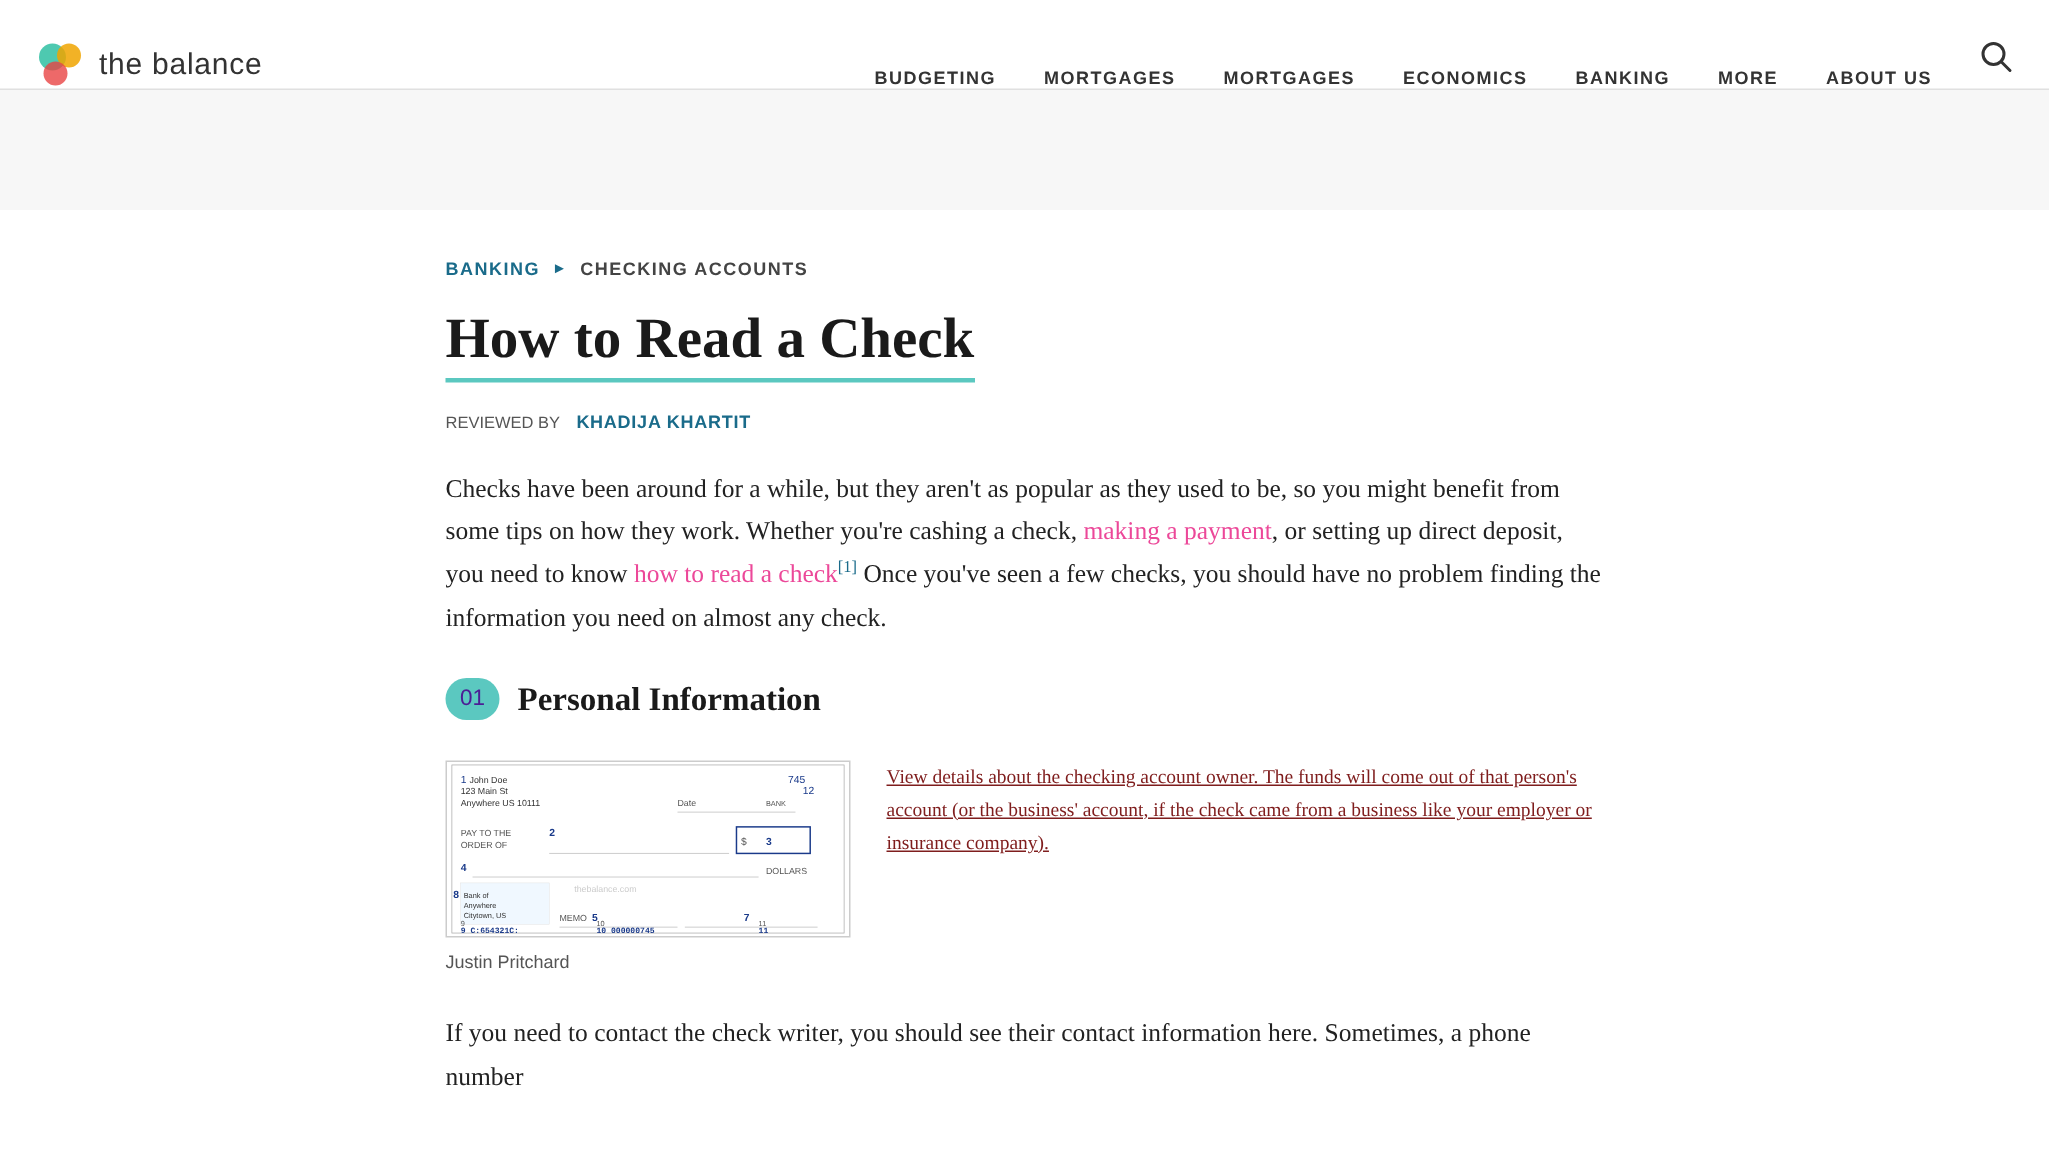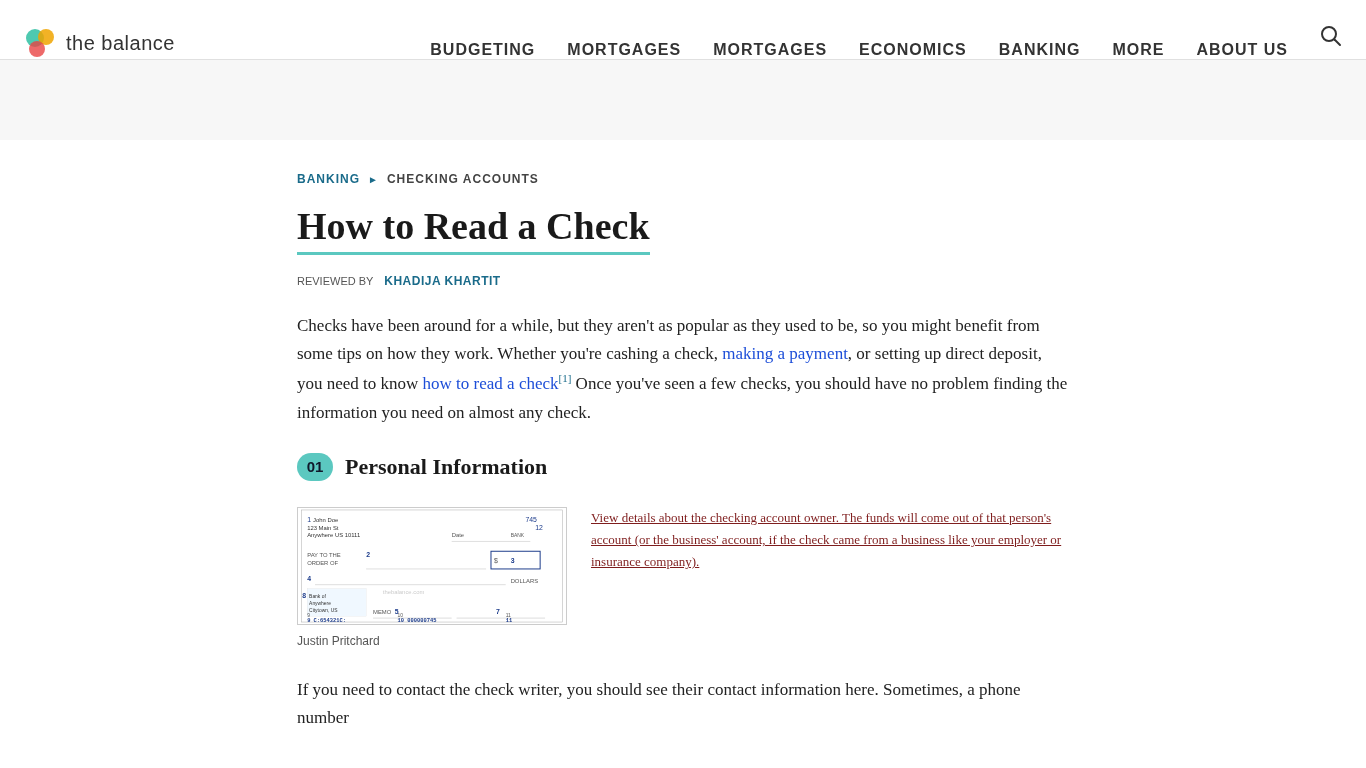--- a/index.html
+++ b/index.html
@@ -33,21 +33,21 @@
       color: #333;
       letter-spacing: 0.5px;
     }
     #nav {
       display: flex;
       align-items: center;
       gap: 32px;
     }
     .nav-item {
       font-family: Arial, sans-serif;
-      font-size: 16px;
+      font-size: 12px;
       font-weight: 700;
       letter-spacing: 1px;
       color: #333;
       text-decoration: none;
       cursor: pointer;
       margin-top: 23px;
     }
     #search-icon-btn {
       cursor: pointer;
       color: #333;
@@ -140,43 +140,43 @@
     #article-body {
       font-family: Georgia, serif;
       font-size: 17px;
       line-height: 1.7;
       color: #222;
     }
     #article-body p {
       margin-bottom: 20px;
     }
     .article-link {
-      color: #1d4ed8;
+      color: #ec4899;
       text-decoration: none;
     }
     .footnote-ref {
       font-size: 11px;
       vertical-align: super;
       color: #1a6b8a;
     }
 
     
     .section-heading {
       display: flex;
       align-items: center;
       gap: 12px;
       margin-bottom: 22px;
       margin-top: 10px;
     }
     .section-number {
       background: #5bc8c0;
-      color: #0f172a;
+      color: #4c1d95;
       font-family: Arial, sans-serif;
       font-size: 15px;
-      font-weight: 700;
+      font-weight: 400;
       width: 36px;
       height: 28px;
       display: flex;
       align-items: center;
       justify-content: center;
       border-radius: 14px;
       flex-shrink: 0;
     }
     .section-title {
       font-family: Georgia, serif;

